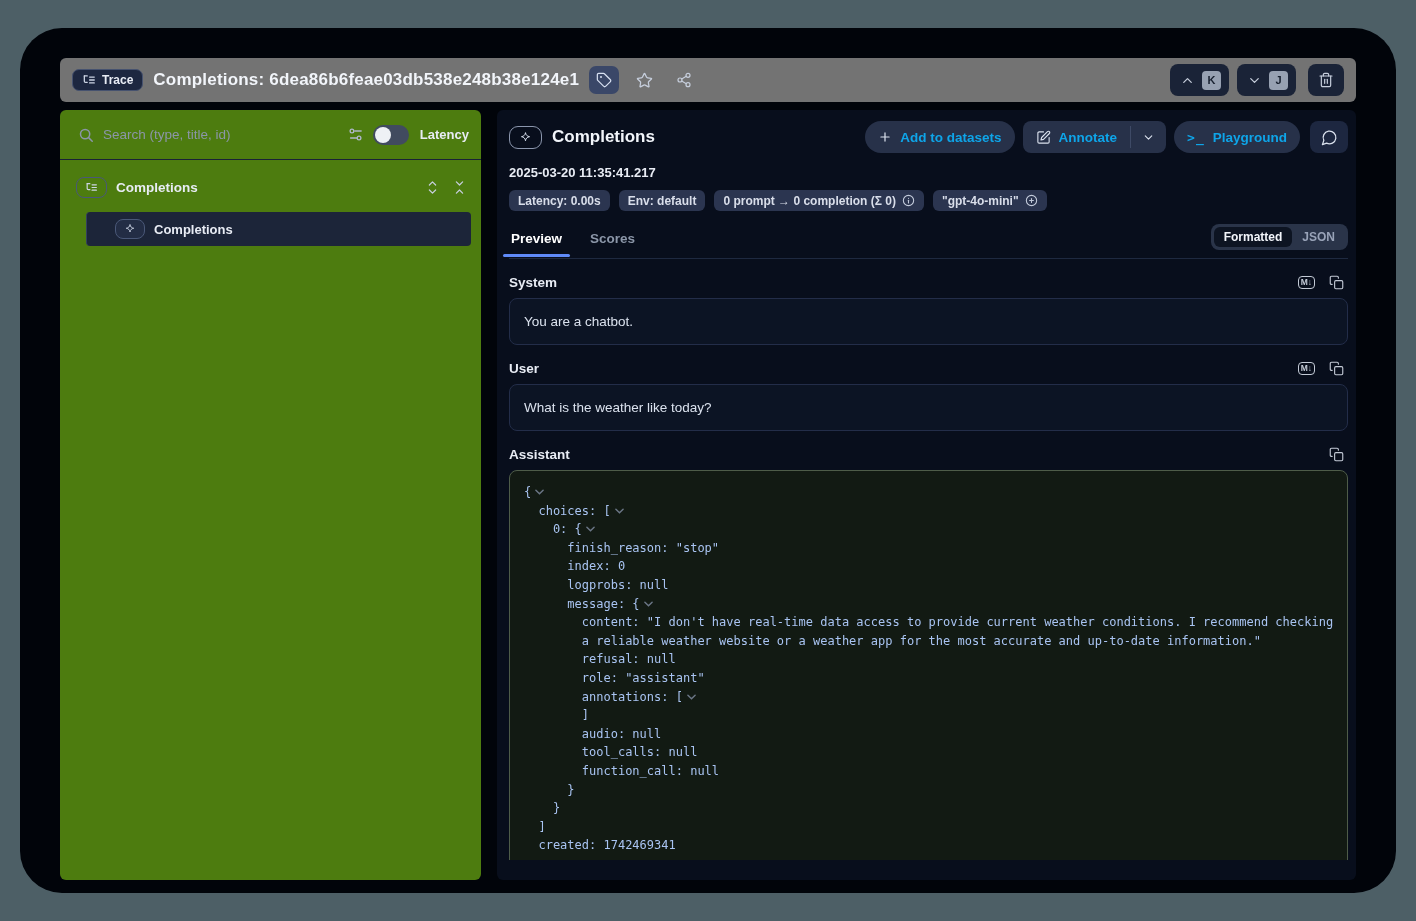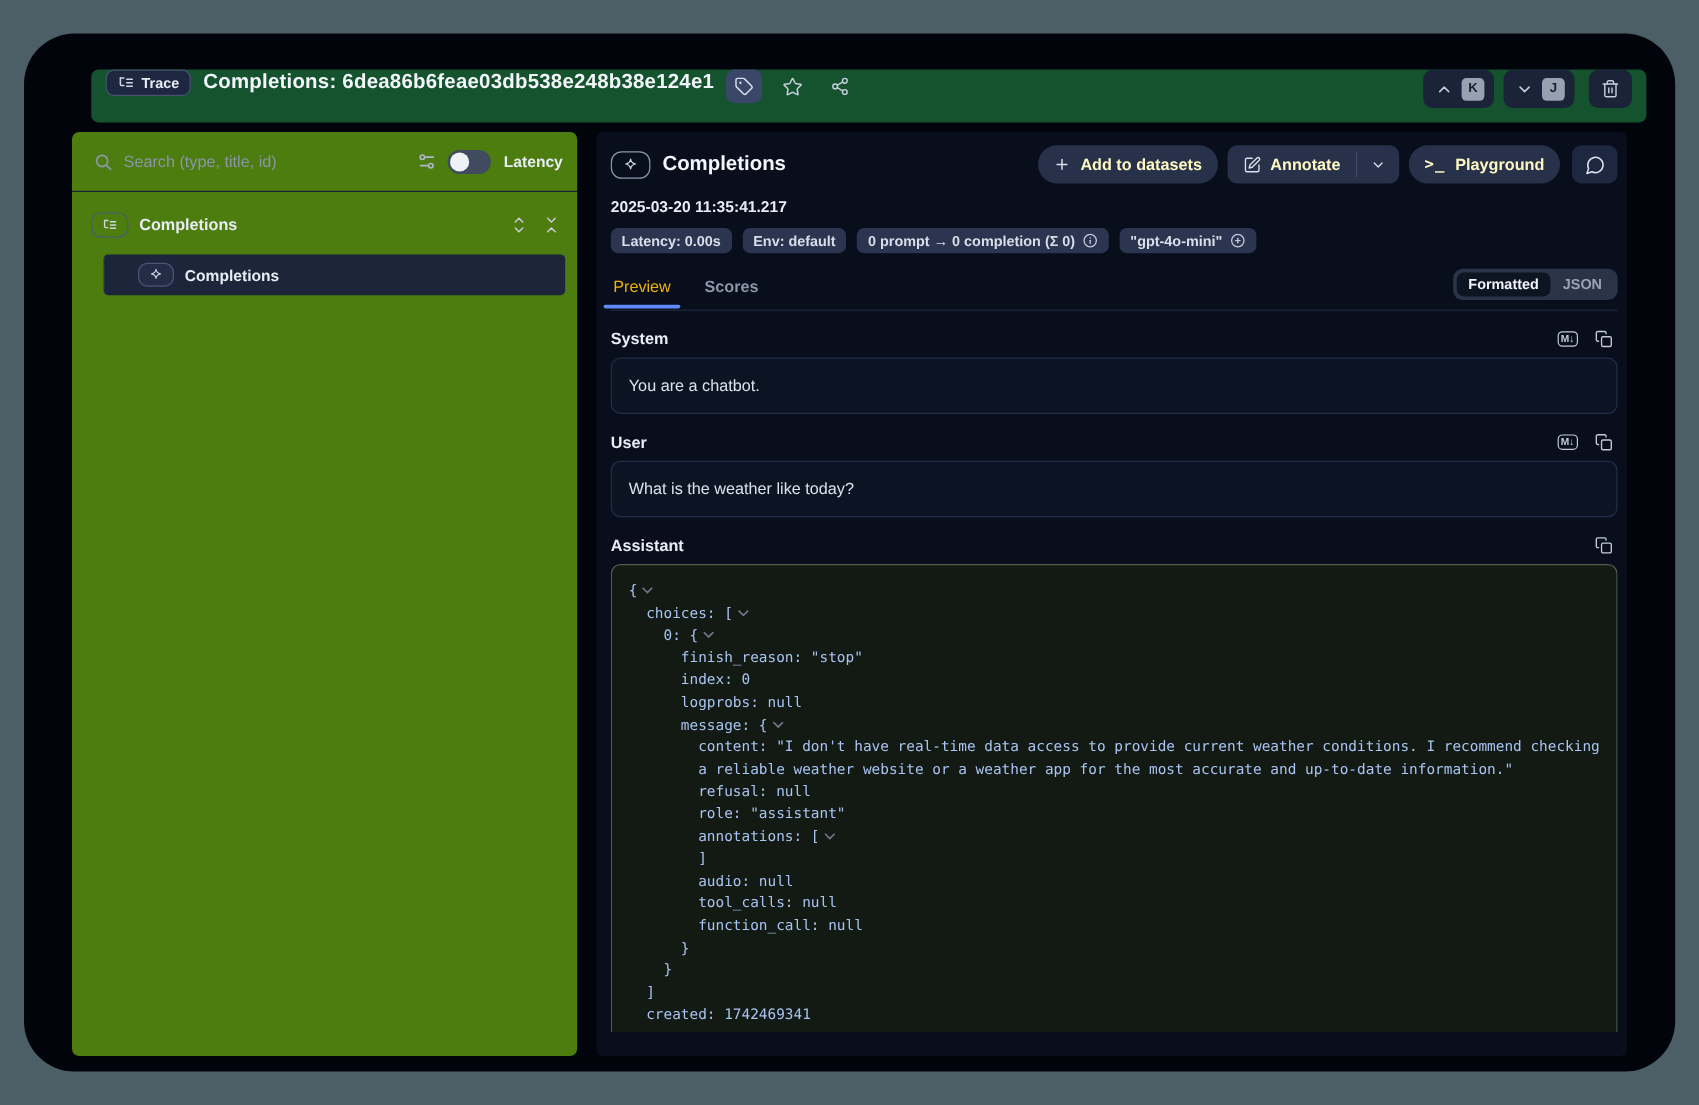--- a/index.html
+++ b/index.html
@@ -11,22 +11,22 @@
     overflow:hidden;
     color:#e8ecf4;
   }
   .window {
     position:absolute; left:20px; top:28px; width:1376px; height:865px;
     background:#01040a; border-radius:42px;
   }
   
   .topbar {
     position:absolute; left:40px; top:30px; width:1296px; height:44px;
-    background:#14532d; border-radius:6px;
-    display:flex; align-items:flex-start; padding:0 12px; gap:10px;margin-left:16px;
+    background:#737373; border-radius:6px;
+    display:flex; align-items:center; padding:0 12px; gap:10px;
   }
   .trace-badge {
     display:flex; align-items:center; gap:6px;
     border:1px solid #46526f; background:#1d2740; border-radius:7px;
     padding:3px 9px; color:#e8ecf4; font-size:12px; font-weight:bold;
   }
   .trace-badge svg { color:#cdd5e4; }
   .topbar-title { font-size:17px; font-weight:bold; color:#f2f5fa; letter-spacing:.2px; white-space:nowrap; }
   .iconbtn {
     display:flex; align-items:center; justify-content:center;
@@ -99,21 +99,21 @@
   .main-header { display:flex; align-items:center; height:38px; }
   .main-title-badge {
     display:inline-flex; align-items:center; justify-content:center;
     border:1.2px solid #8b96ad; border-radius:9px; padding:4px 9px; color:#d6deec;
   }
   .main-title { font-size:17px; font-weight:bold; color:#f2f5fa; margin-left:10px; }
   .main-actions { margin-left:auto; display:flex; align-items:center; gap:8px; }
   .btn {
     display:flex; align-items:center; gap:8px; height:32px; padding:0 13px;
     background:#273149; border:none; border-radius:16px; cursor:pointer;
-    color:#fef9c3; font-size:13.5px; font-weight:bold; font-family:"Liberation Sans",sans-serif;
+    color:#0ea5e9; font-size:13.5px; font-weight:bold; font-family:"Liberation Sans",sans-serif;
   }
   .btn svg { color:#dbe2ee; }
   .btn-group { display:flex; align-items:stretch; background:#273149; border-radius:8px; }
   .btn-group .btn { background:transparent; }
   .btn-group .divider { width:1px; background:#3e4a66; margin:5px 0; }
   .btn-caret { padding:0 11px; }
   .term-glyph { font-family:"DejaVu Sans Mono",monospace; font-weight:bold; font-size:13px; letter-spacing:1px; }
   .comment-btn {
     width:38px; height:32px; display:flex; align-items:center; justify-content:center;
     background:#1d2740; border:none; border-radius:8px; color:#dbe2ee; cursor:pointer; margin-left:2px;
@@ -124,21 +124,21 @@
     display:flex; align-items:center; gap:6px; height:21px; padding:0 9px;
     background:#2b3550; border-radius:6px; color:#d9deea; font-size:12px; font-weight:bold;
   }
   .pill svg { color:#c2cada; }
   
   .tabs-row {
     margin-top:13px; display:flex; align-items:center;
     border-bottom:1px solid #1e2940; padding-bottom:0; position:relative;
   }
   .tab { font-size:13.5px; padding:4px 2px 10px; margin-right:24px; cursor:pointer; position:relative; border:none; background:none; font-family:"Liberation Sans",sans-serif; }
-  .tab.active { color:#eab308; font-weight:normal; }
+  .tab.active { color:#ffffff; font-weight:bold; }
   .tab.inactive { color:#8b96a8; font-weight:bold; }
   .tab.active::after {
     content:""; position:absolute; left:-6px; right:-6px; bottom:-1px; height:3px;
     background:#5f8af8; border-radius:2px;
   }
   .format-toggle {
     margin-left:auto; display:flex; align-items:flex-end; background:#2a3449;
     border-radius:8px; padding:3px; margin-bottom:8px;
   }
   .format-seg { font-size:12px; font-weight:bold; padding:3px 10px; border-radius:6px; border:none; cursor:pointer; font-family:"Liberation Sans",sans-serif; }

